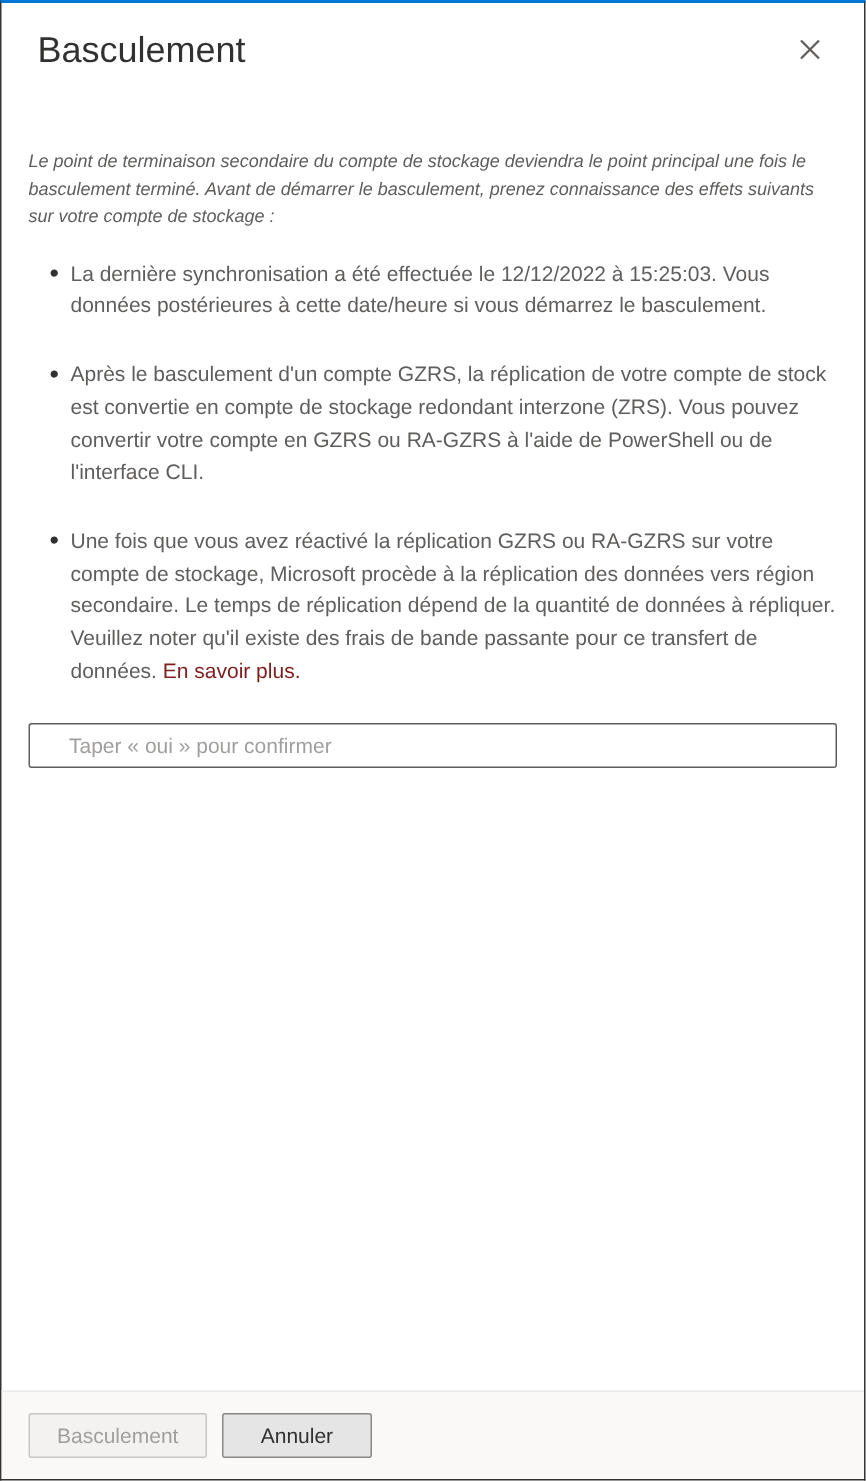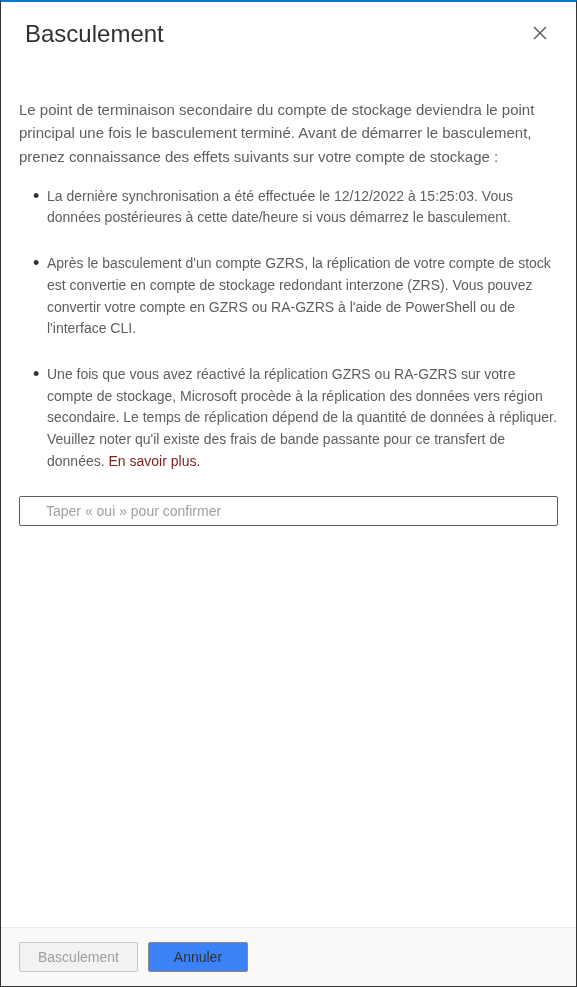--- a/index.html
+++ b/index.html
@@ -44,24 +44,25 @@
       height: 16px;
       stroke: #605e5c;
       stroke-width: 1.5;
     }
     .content {
       flex: 1;
       padding: 40px 18px 20px 18px;
       overflow-y: auto;
     }
     .intro-text {
-      font-size: 15px;
+      font-size: 12px;
       color: #605e5c;
       line-height: 1.55;
       margin-bottom: 18px;
+      font-style: italic;
     }
     ul {
       list-style: none;
       padding-left: 14px;
     }
     li {
       position: relative;
       padding-left: 14px;
       margin-bottom: 24px;
       font-size: 14px;
@@ -115,21 +116,21 @@
       font-family: inherit;
       min-width: 100px;
     }
     .btn-primary-disabled {
       background: #f3f2f1;
       border: 1px solid #c8c6c4;
       color: #a19f9d;
       cursor: not-allowed;
     }
     .btn-secondary {
-      background: #3b82f6;
+      background: #e5e5e5;
       border: 1px solid #8a8886;
       color: #323130;
     }
   </style>
 </head>
 <body>
 
 <div class="panel">
   <div class="header">
     <h1 class="header-title">Basculement</h1>

